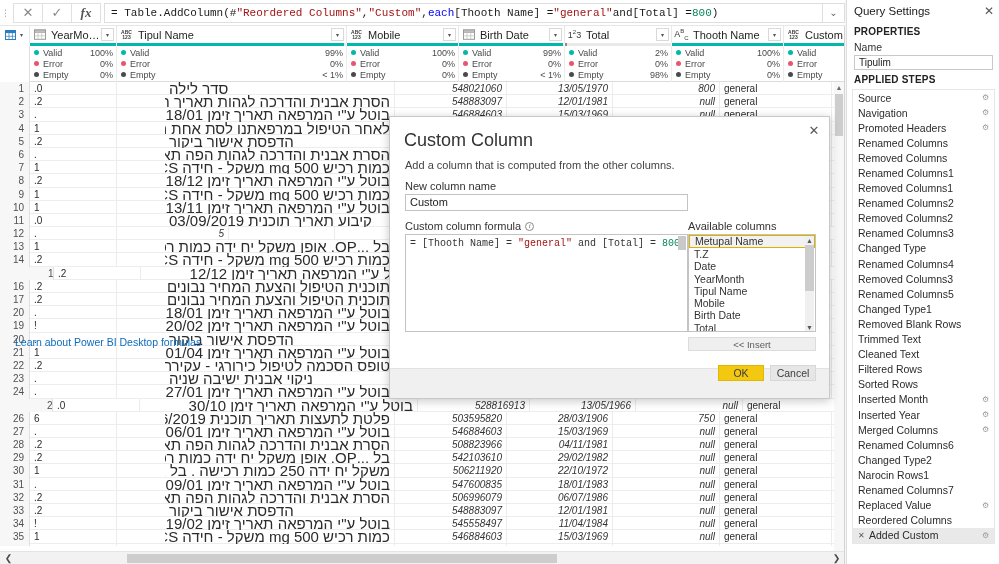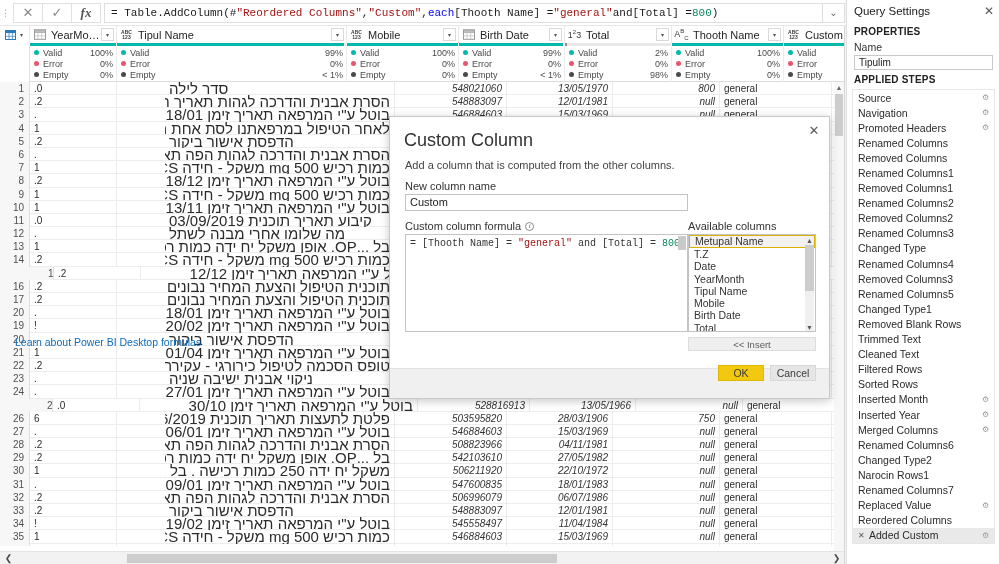--- a/index.html
+++ b/index.html
@@ -532,21 +532,20 @@
           <div class="dcell he" style="width: 230px; flex: 0 0 230px;">קיבוע תאריך תוכנית  03/09/2019</div>
           <div class="dcell num" style="width: 112px; flex: 0 0 112px;">5</div>
           <div class="dcell num" style="width: 106px; flex: 0 0 106px;"></div>
           <div class="dcell num" style="width: 107px; flex: 0 0 107px;"></div>
           <div class="dcell" style="width: 112px; flex: 0 0 112px;"></div>
           <div class="dcell num" style="width: 120px; flex: 0 0 120px;"></div>
         </div>
         <div class="drow">
           <div class="dcell idx" style="width: 30px; flex: 0 0 30px;">12</div>
           <div class="dcell" style="width: 87px; flex: 0 0 87px;">.</div>
-          <div class="dcell he" style="width: 230px; flex: 0 0 230px;">מה שלומו אחרי מבנה לשתל</div>
           <div class="dcell num" style="width: 112px; flex: 0 0 112px;">5</div>
           <div class="dcell num" style="width: 106px; flex: 0 0 106px;"></div>
           <div class="dcell num" style="width: 107px; flex: 0 0 107px;"></div>
           <div class="dcell" style="width: 112px; flex: 0 0 112px;"></div>
           <div class="dcell num" style="width: 120px; flex: 0 0 120px;"></div>
         </div>
         <div class="drow">
           <div class="dcell idx" style="width: 30px; flex: 0 0 30px;">13</div>
           <div class="dcell" style="width: 87px; flex: 0 0 87px;">1</div>
           <div class="dcell he" style="width: 230px; flex: 0 0 230px;">בל ...OP.  אופן  משקל יח ידה   כמות רכישה 1 Tarodent .S 2 x 10cc</div>
@@ -704,21 +703,21 @@
           <div class="dcell num" style="width: 106px; flex: 0 0 106px;">04/11/1981</div>
           <div class="dcell num" style="width: 107px; flex: 0 0 107px;">null</div>
           <div class="dcell" style="width: 112px; flex: 0 0 112px;">general</div>
           <div class="dcell num" style="width: 120px; flex: 0 0 120px;">FALSE</div>
         </div>
         <div class="drow">
           <div class="dcell idx" style="width: 30px; flex: 0 0 30px;">29</div>
           <div class="dcell" style="width: 87px; flex: 0 0 87px;">.2</div>
           <div class="dcell he" style="width: 230px; flex: 0 0 230px;">בל ...OP.  אופן  משקל יח ידה   כמות רכישה 1 Tarodent .S 2 x 10cc</div>
           <div class="dcell num" style="width: 112px; flex: 0 0 112px;">542103610</div>
-          <div class="dcell num" style="width: 106px; flex: 0 0 106px;">27/05/1982</div>
+          <div class="dcell num" style="width: 106px; flex: 0 0 106px;">29/02/1982</div>
           <div class="dcell num" style="width: 107px; flex: 0 0 107px;">null</div>
           <div class="dcell" style="width: 112px; flex: 0 0 112px;">general</div>
           <div class="dcell num" style="width: 120px; flex: 0 0 120px;">FALSE</div>
         </div>
         <div class="drow">
           <div class="dcell idx" style="width: 30px; flex: 0 0 30px;">30</div>
           <div class="dcell" style="width: 87px; flex: 0 0 87px;">1</div>
           <div class="dcell he" style="width: 230px; flex: 0 0 230px;">משקל יח ידה  250 כמות רכישה . בל 2 Tabs Narocin .S 2 x 1</div>
           <div class="dcell num" style="width: 112px; flex: 0 0 112px;">506211920</div>
           <div class="dcell num" style="width: 106px; flex: 0 0 106px;">22/10/1972</div>

